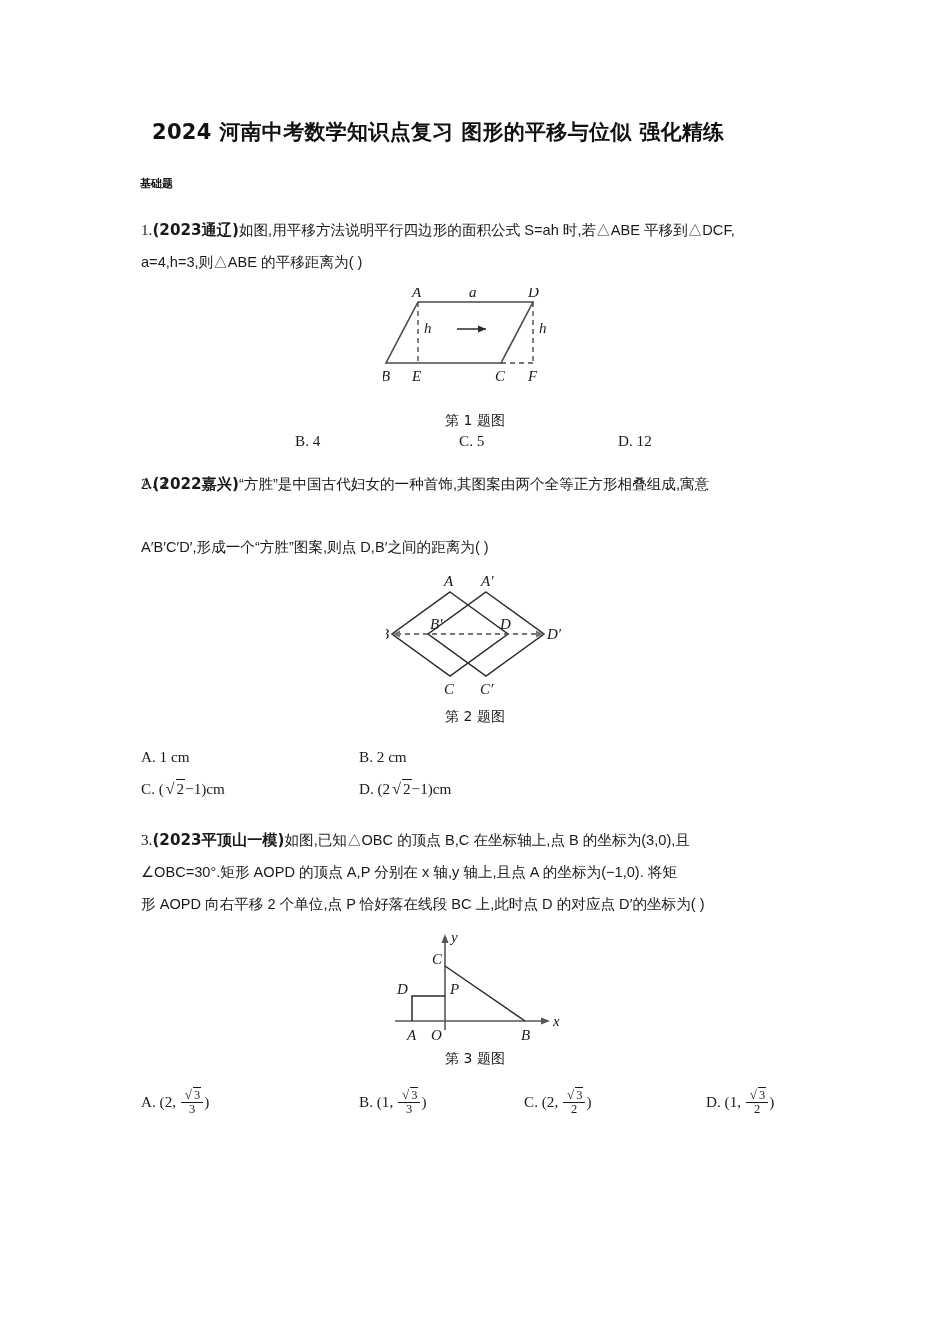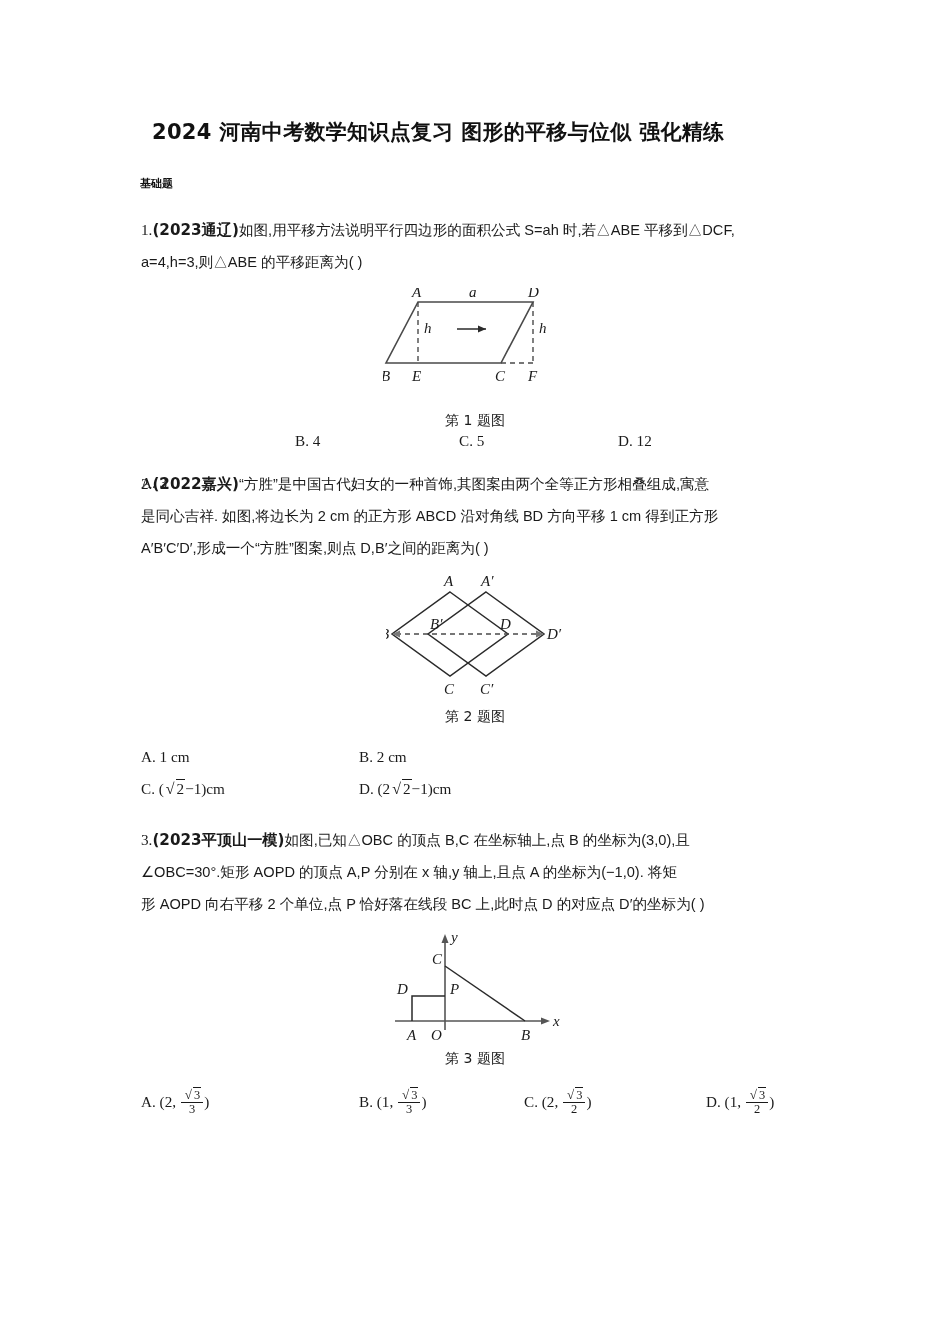--- a/index.html
+++ b/index.html
@@ -182,21 +182,21 @@
 
   <div class="opt-row" style="top:432px;">
     <span class="opt" style="left:0px;margin-top:42px;"><span>A.</span>&nbsp;<span>3</span></span>
     <span class="opt" style="left:154px;"><span>B.</span>&nbsp;<span>4</span></span>
     <span class="opt" style="left:318px;"><span>C.</span>&nbsp;<span>5</span></span>
     <span class="opt" style="left:477px;"><span>D.</span>&nbsp;<span>12</span></span>
   </div>
 
   <div class="qblock" style="top:468px;">
     <span>2.</span><span class="bold-cn">(2022嘉兴)</span><span class="cn">“方胜”是中国古代妇女的一种首饰,其图案由两个全等正方形相叠组成,寓意</span><br>
-    <span class="cn">是同心吉祥. 如图,将边长为 2 cm 的正方形 ABCD 沿对角线 BD 方向平移 1 cm 得到正方形</span><br>
+    <br>
     <span class="cn">A′B′C′D′,形成一个“方胜”图案,则点 D,B′之间的距离为(      )</span>
   </div>
 
   <div class="figure" style="left:386px; top:572px;">
     <svg width="190" height="130" viewBox="0 0 190 130">
 
       <path class="stroke-dark" d="M64 20 L122 62 L64 104 L6 62 Z"></path>
 
       <path class="stroke-dark" d="M100 20 L158 62 L100 104 L42 62 Z"></path>
 

